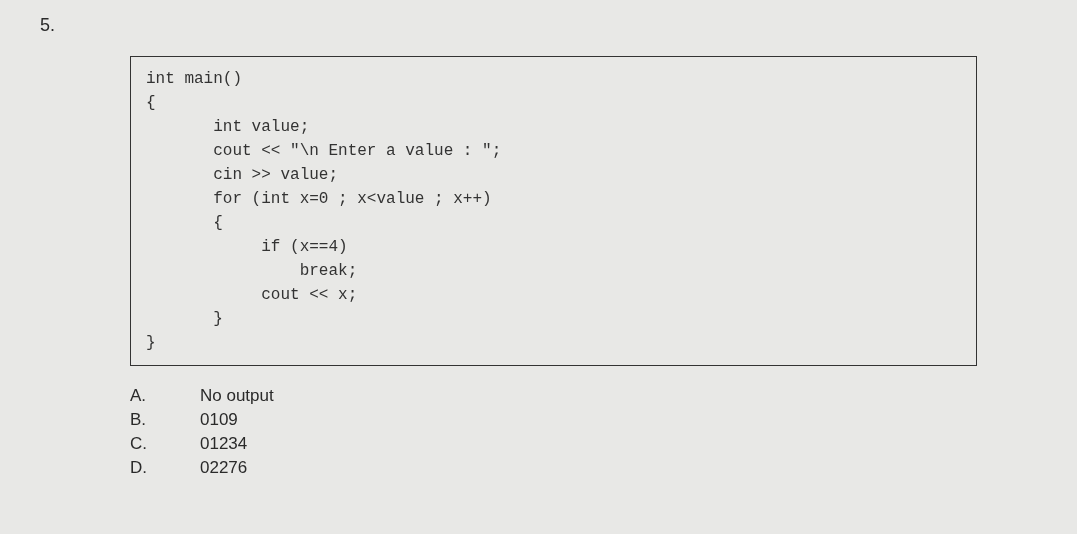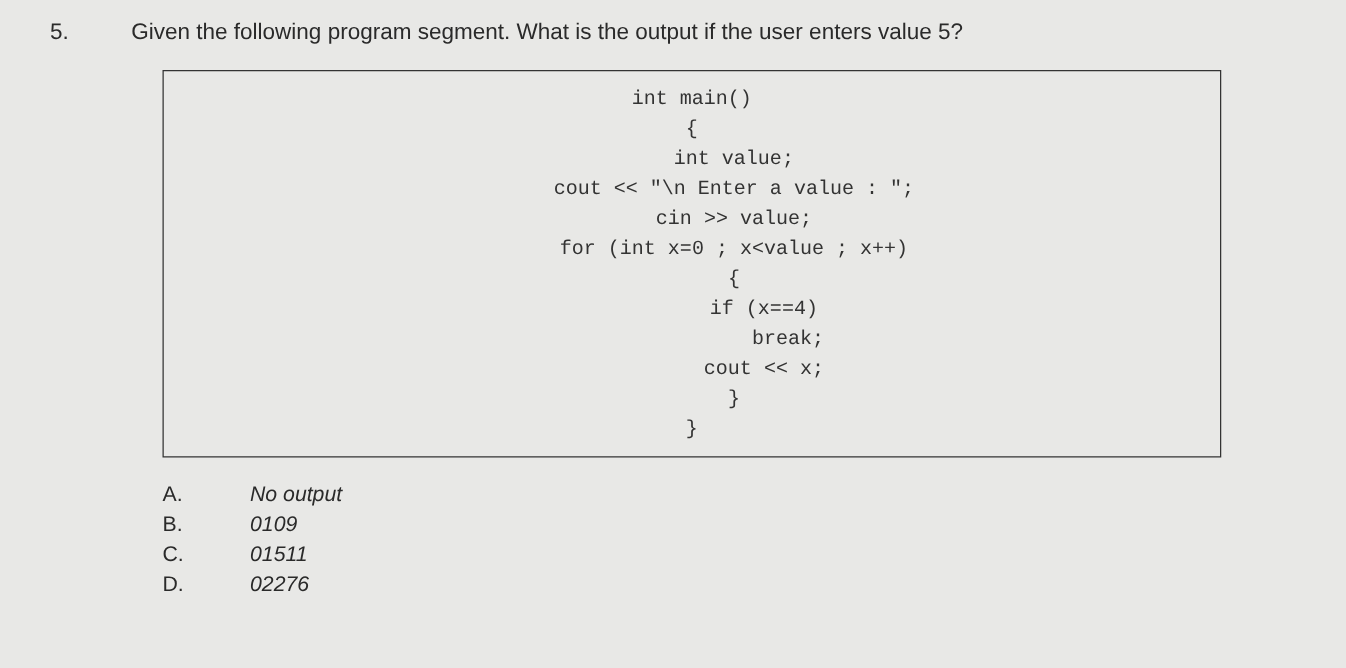--- a/index.html
+++ b/index.html
@@ -34,44 +34,41 @@
       font-family: 'Courier New', monospace;
       font-size: 16px;
       line-height: 1.5;
       color: #333;
       background: #e8e8e6;
       margin-bottom: 20px;
     }
     .code-box pre {
       font-family: 'Courier New', monospace;
       white-space: pre;
-      text-align: center;
     }
     .options {
       margin-left: 90px;
       font-size: 17px;
     }
     .option-row {
       display: flex;
       margin-bottom: 4px;
     }
     .option-letter {
       width: 70px;
     }
     .option-text {
       flex: 1;
-      font-style: italic;
     }
   </style>
 </head>
 <body>
 
 <div class="question-header">
   <div class="question-number">5.</div>
-  <div class="question-text">Given the following program segment. What is the output if the user enters value 5?</div>
 </div>
 
 <div class="code-box">
   <pre>int main()
 {
        int value;
        cout &lt;&lt; "\n Enter a value : ";
        cin &gt;&gt; value;
        for (int x=0 ; x&lt;value ; x++)
        {
@@ -86,19 +83,19 @@
   <div class="option-row">
     <span class="option-letter">A.</span>
     <span class="option-text">No output</span>
   </div>
   <div class="option-row">
     <span class="option-letter">B.</span>
     <span class="option-text">0109</span>
   </div>
   <div class="option-row">
     <span class="option-letter">C.</span>
-    <span class="option-text">01511</span>
+    <span class="option-text">01234</span>
   </div>
   <div class="option-row">
     <span class="option-letter">D.</span>
     <span class="option-text">02276</span>
   </div>
 </div>
 
 </body></html>

